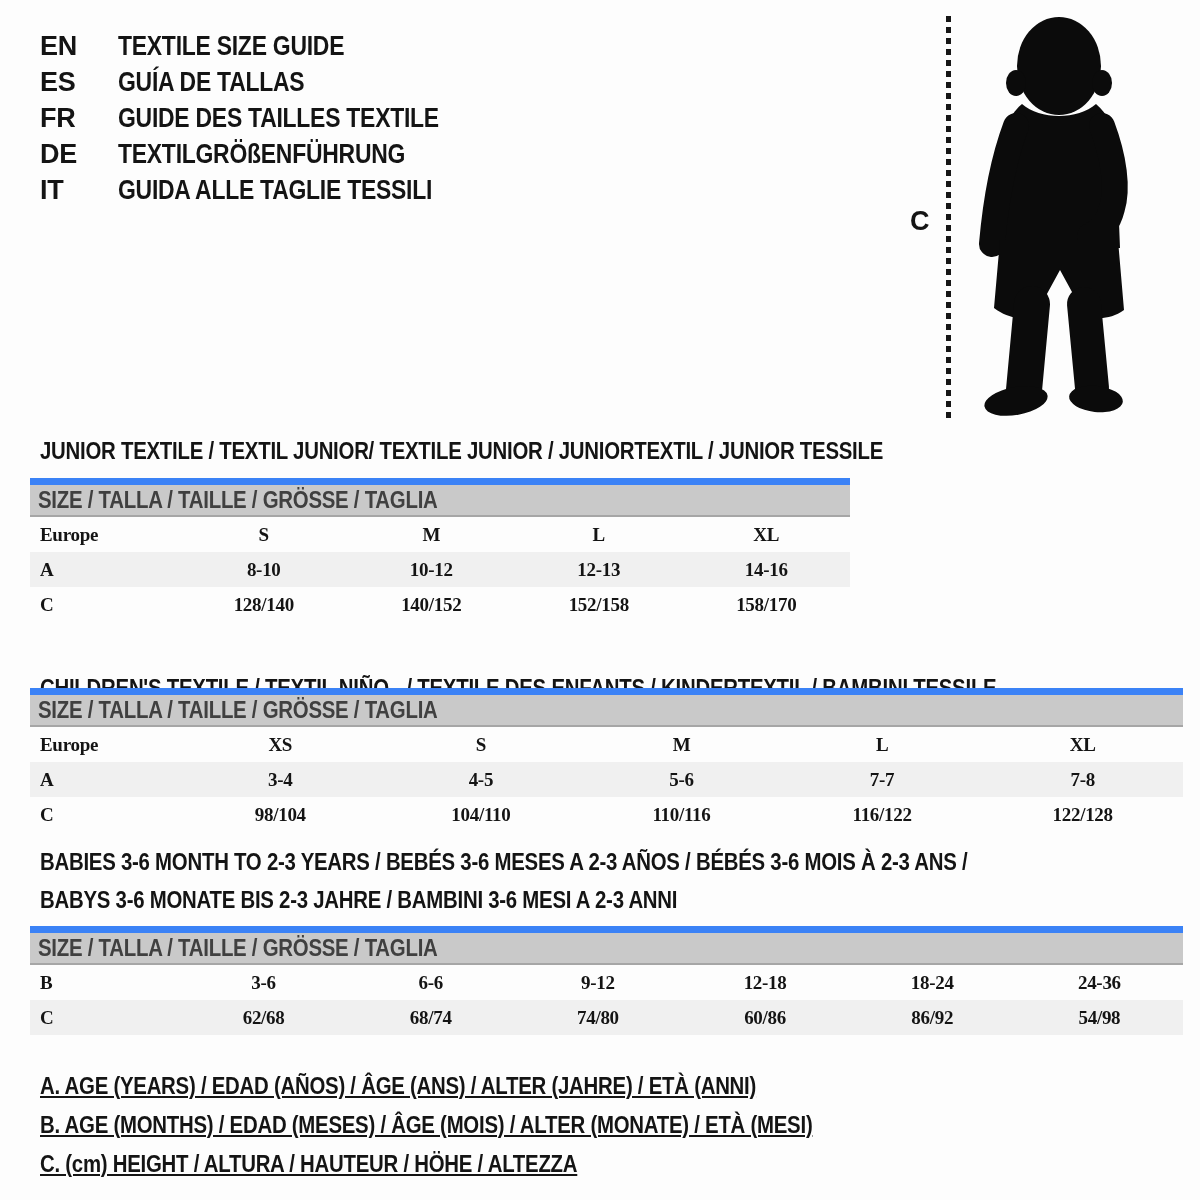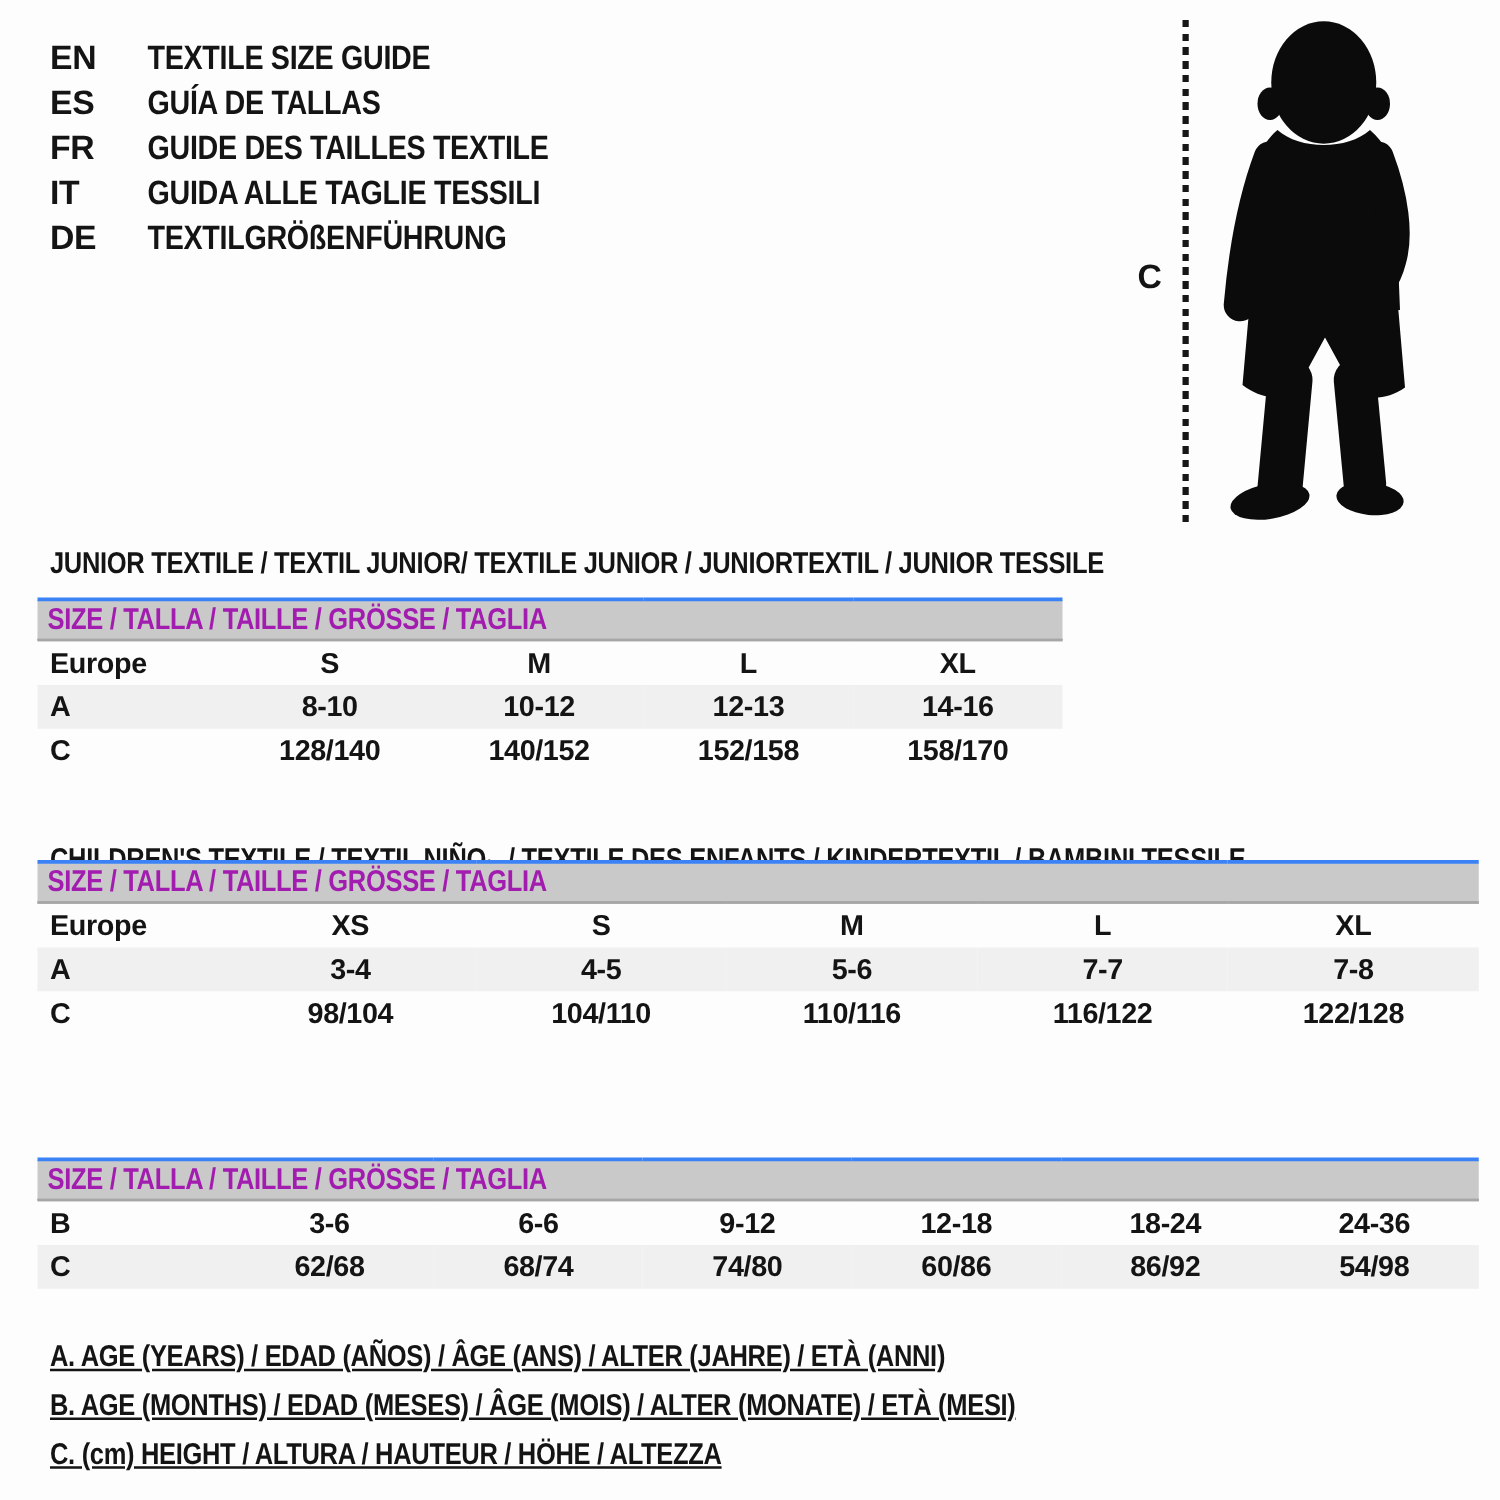--- a/index.html
+++ b/index.html
@@ -26,25 +26,25 @@
   .silhouette { position:absolute; left:972px; top:8px; }
 
   
   .section-title { position:absolute; left:40px; font-size:24px; letter-spacing:-0.3px; }
   .section-title .sub { font-size:15px; position:relative; top:3px; }
   .two-line { line-height:38px; }
 
   
   .size-table { position:absolute; left:30px; border-collapse:collapse; table-layout:fixed; }
   .size-table th {
-    background:#c9c9c9; border-top:3px solid #3b82f6; border-bottom:2px solid #a6a6a6;
-    height:30px; text-align:left; font-size:24px; color:#a21caf; padding:0 0 0 8px;
+    background:#c9c9c9; border-top:7px solid #3b82f6; border-bottom:2px solid #a6a6a6;
+    height:30px; text-align:left; font-size:24px; color:#404040; padding:0 0 0 8px;
     letter-spacing:-0.3px;
   }
-  .size-table td { height:35px; font-size:23px; text-align:center; padding:0; letter-spacing:-0.3px; }
+  .size-table td { height:35px; font-size:19px; text-align:center; padding:0; letter-spacing:-0.3px;font-family:Liberation Serif, serif; }
   .size-table td.lab { text-align:left; padding-left:10px; }
   .size-table tbody tr:nth-child(even) td { background:#f0f0f0; }
   .junior-table { top:478px; width:820px; }
   .children-table { top:688px; width:1153px; }
   .babies-table { top:926px; width:1153px; }
   col.c-label { width:150px; }
 
   
   .legend-block { position:absolute; left:40px; top:1066px; }
   .legend-line { height:39px; display:flex; align-items:center; font-size:24px; letter-spacing:-0.3px;text-decoration:underline; }
@@ -61,26 +61,26 @@
     </div>
     <div class="lang-row">
       <span class="lang-code">ES</span>
       <span class="lang-label cond">GUÍA DE TALLAS</span>
     </div>
     <div class="lang-row">
       <span class="lang-code">FR</span>
       <span class="lang-label cond">GUIDE DES TAILLES TEXTILE</span>
     </div>
     <div class="lang-row">
+      <span class="lang-code">DE</span>
+      <span class="lang-label cond">TEXTILGRÖßENFÜHRUNG</span>
+    </div>
+    <div class="lang-row">
       <span class="lang-code">IT</span>
       <span class="lang-label cond">GUIDA ALLE TAGLIE TESSILI</span>
-    </div>
-    <div class="lang-row">
-      <span class="lang-code">DE</span>
-      <span class="lang-label cond">TEXTILGRÖßENFÜHRUNG</span>
     </div>
   </div>
 
   <div class="measure-line"></div>
   <div class="measure-label">C</div>
   <svg class="silhouette" width="170" height="414" viewBox="0 0 170 414" fill="#0b0b0b">
     <ellipse cx="87" cy="58" rx="42" ry="49"></ellipse>
     <ellipse cx="44" cy="75" rx="10" ry="13"></ellipse>
     <ellipse cx="130" cy="75" rx="10" ry="13"></ellipse>
     <path d="M50,96 C68,112 106,112 124,96 C136,106 142,120 144,140 L148,240 L26,240 L30,140 C32,120 38,106 50,96 Z"></path>
@@ -172,20 +172,24 @@
         <td class="lab">C</td>
         <td>98/104</td>
         <td>104/110</td>
         <td>110/116</td>
         <td>116/122</td>
         <td>122/128</td>
       </tr>
     </tbody>
   </table>
 
+  <div class="section-title two-line" style="top:843px">
+    <div><span class="cond">BABIES 3-6 MONTH TO 2-3 YEARS / BEBÉS 3-6 MESES A 2-3 AÑOS / BÉBÉS 3-6 MOIS À 2-3 ANS /</span></div>
+    <div><span class="cond">BABYS 3-6 MONATE BIS 2-3 JAHRE / BAMBINI 3-6 MESI A 2-3 ANNI</span></div>
+  </div>
   <table class="size-table babies-table">
     <colgroup>
         <col class="c-label">
         <col>
         <col>
         <col>
         <col>
         <col>
         <col>
       </colgroup>

